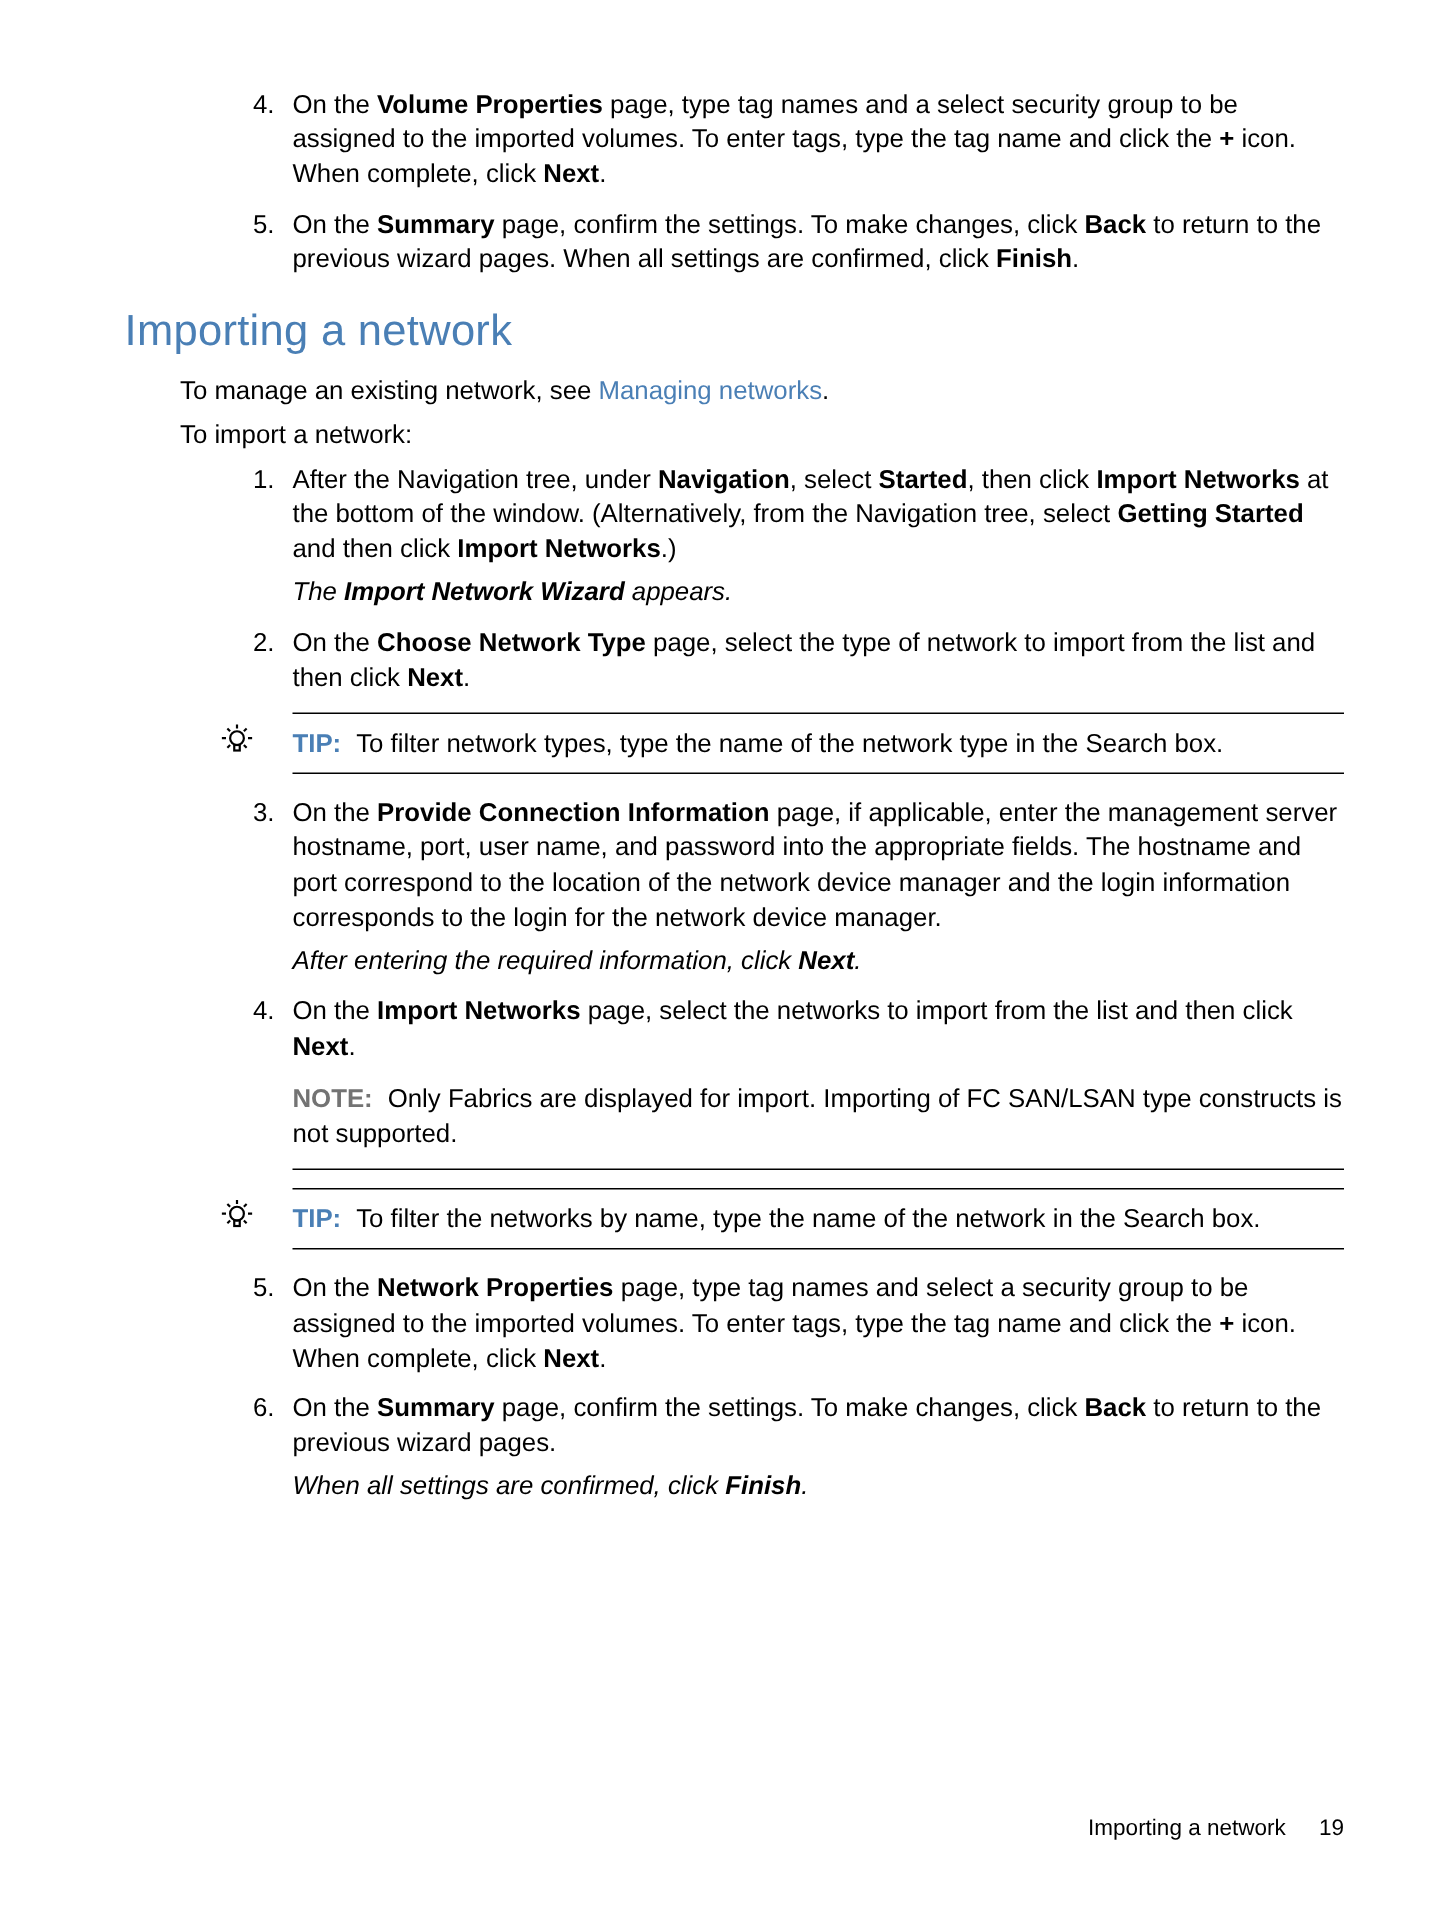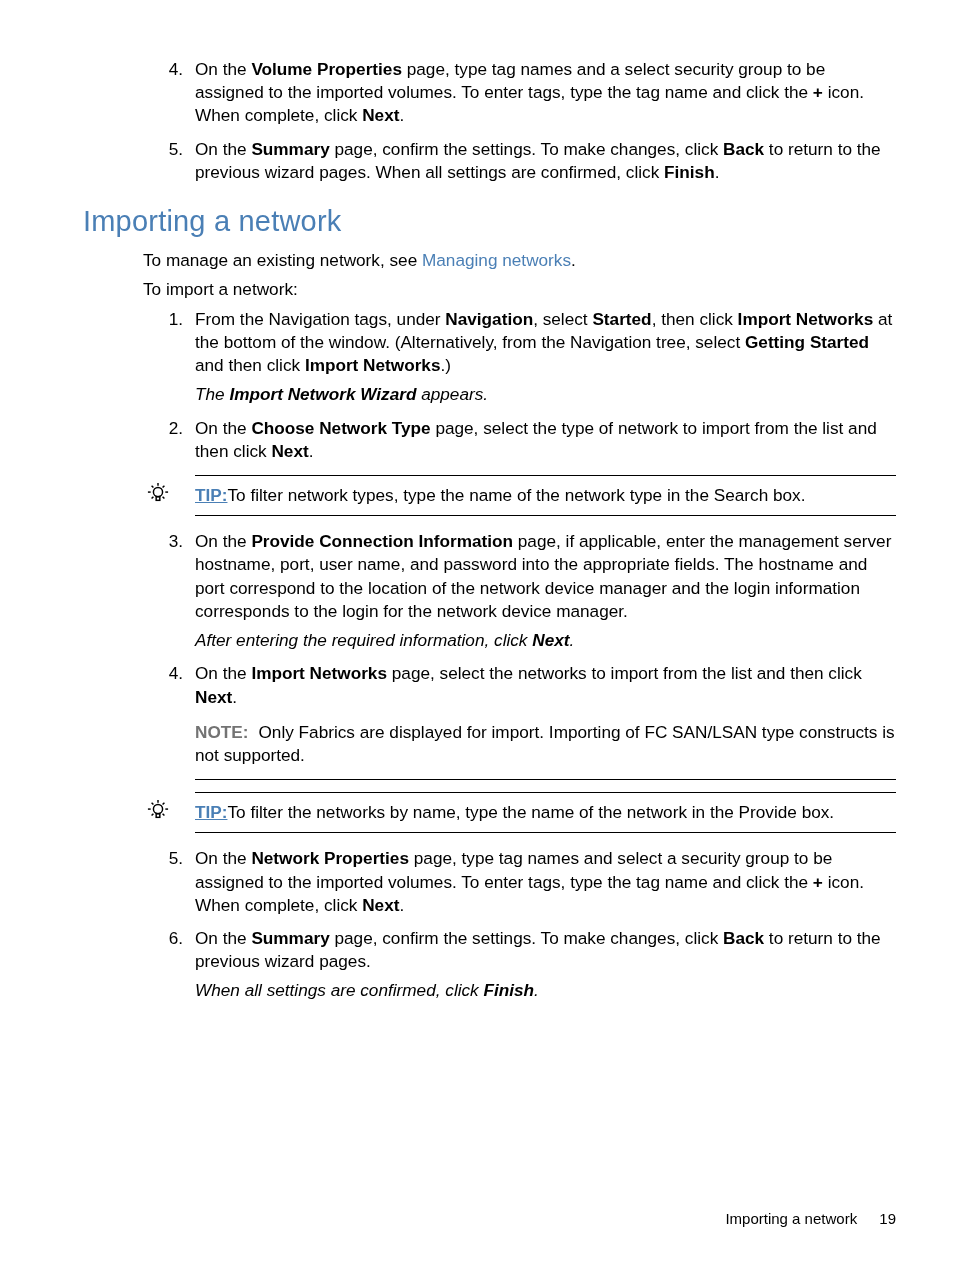--- a/index.html
+++ b/index.html
@@ -40,21 +40,21 @@
     margin-bottom: 10px;
   }
   ol.num > li > .marker {
     position: absolute;
     left: 0;
     top: 0;
     width: 28px;
     text-align: right;
   }
   .para {
-    margin-left: 60px;
+    margin-left: 37px;
     margin-bottom: 6px;
   }
   .tip-block, .note-block {
     margin-left: 112px;
     position: relative;
   }
   .tip-block {
     border-top: 1px solid #000;
     border-bottom: 1px solid #000;
     padding: 8px 0 8px 0;
@@ -64,21 +64,21 @@
   .tip-icon {
     position: absolute;
     left: -48px;
     top: 6px;
     width: 22px;
     height: 22px;
   }
   .tip-label {
     color: #4a7fb5;
     font-weight: bold;
-    text-decoration: underline;
+    margin-right: 10px;
   }
   .note-label {
     color: #737373;
     font-weight: bold;
     margin-right: 10px;
   }
   .note-block {
     border-bottom: 1px solid #000;
     padding: 6px 0 12px 0;
     margin-top: 6px;
@@ -121,21 +121,21 @@
   <h2 class="h2">Importing a network</h2>
 
   <div class="para">
     <span>To manage an existing network, see </span><a class="link">Managing networks</a><span>.</span>
   </div>
   <div class="para">To import a network:</div>
 
   <ol class="num">
     <li>
       <span class="marker">1.</span>
-      <span><span>From the Navigation tags, under </span><b>Navigation</b><span>, select </span><b>Started</b><span>, then click </span><b>Import Networks</b><span> at the bottom of the window. (Alternatively, from the Navigation tree, select </span><b>Getting Started</b><span> and then click </span><b>Import Networks</b><span>.)</span></span>
+      <span><span>After the Navigation tree, under </span><b>Navigation</b><span>, select </span><b>Started</b><span>, then click </span><b>Import Networks</b><span> at the bottom of the window. (Alternatively, from the Navigation tree, select </span><b>Getting Started</b><span> and then click </span><b>Import Networks</b><span>.)</span></span>
       <div class="subpara"><span>The </span><b>Import Network Wizard</b><span> appears.</span></div>
     </li>
     <li>
       <span class="marker">2.</span>
       <span><span>On the </span><b>Choose Network Type</b><span> page, select the type of network to import from the list and then click </span><b>Next</b><span>.</span></span>
     </li>
   </ol>
 
   <div class="tip-block">
     <span class="tip-icon">
@@ -177,21 +177,21 @@
         <line x1="12" y1="1" x2="12" y2="4"></line>
         <line x1="4" y1="11" x2="1" y2="11"></line>
         <line x1="23" y1="11" x2="20" y2="11"></line>
         <line x1="5" y1="4" x2="7" y2="6"></line>
         <line x1="19" y1="4" x2="17" y2="6"></line>
         <line x1="5" y1="18" x2="7" y2="16"></line>
         <line x1="19" y1="18" x2="17" y2="16"></line>
         <rect x="10" y="16" width="4" height="4"></rect>
       </svg>
     </span>
-    <span class="tip-label">TIP:</span><span>To filter the networks by name, type the name of the network in the Provide box.</span>
+    <span class="tip-label">TIP:</span><span>To filter the networks by name, type the name of the network in the Search box.</span>
   </div>
 
   <ol class="num">
     <li>
       <span class="marker">5.</span>
       <span><span>On the </span><b>Network Properties</b><span> page, type tag names and select a security group to be assigned to the imported volumes. To enter tags, type the tag name and click the </span><b>+</b><span> icon. When complete, click </span><b>Next</b><span>.</span></span>
     </li>
     <li>
       <span class="marker">6.</span>
       <span><span>On the </span><b>Summary</b><span> page, confirm the settings. To make changes, click </span><b>Back</b><span> to return to the previous wizard pages.</span></span>

